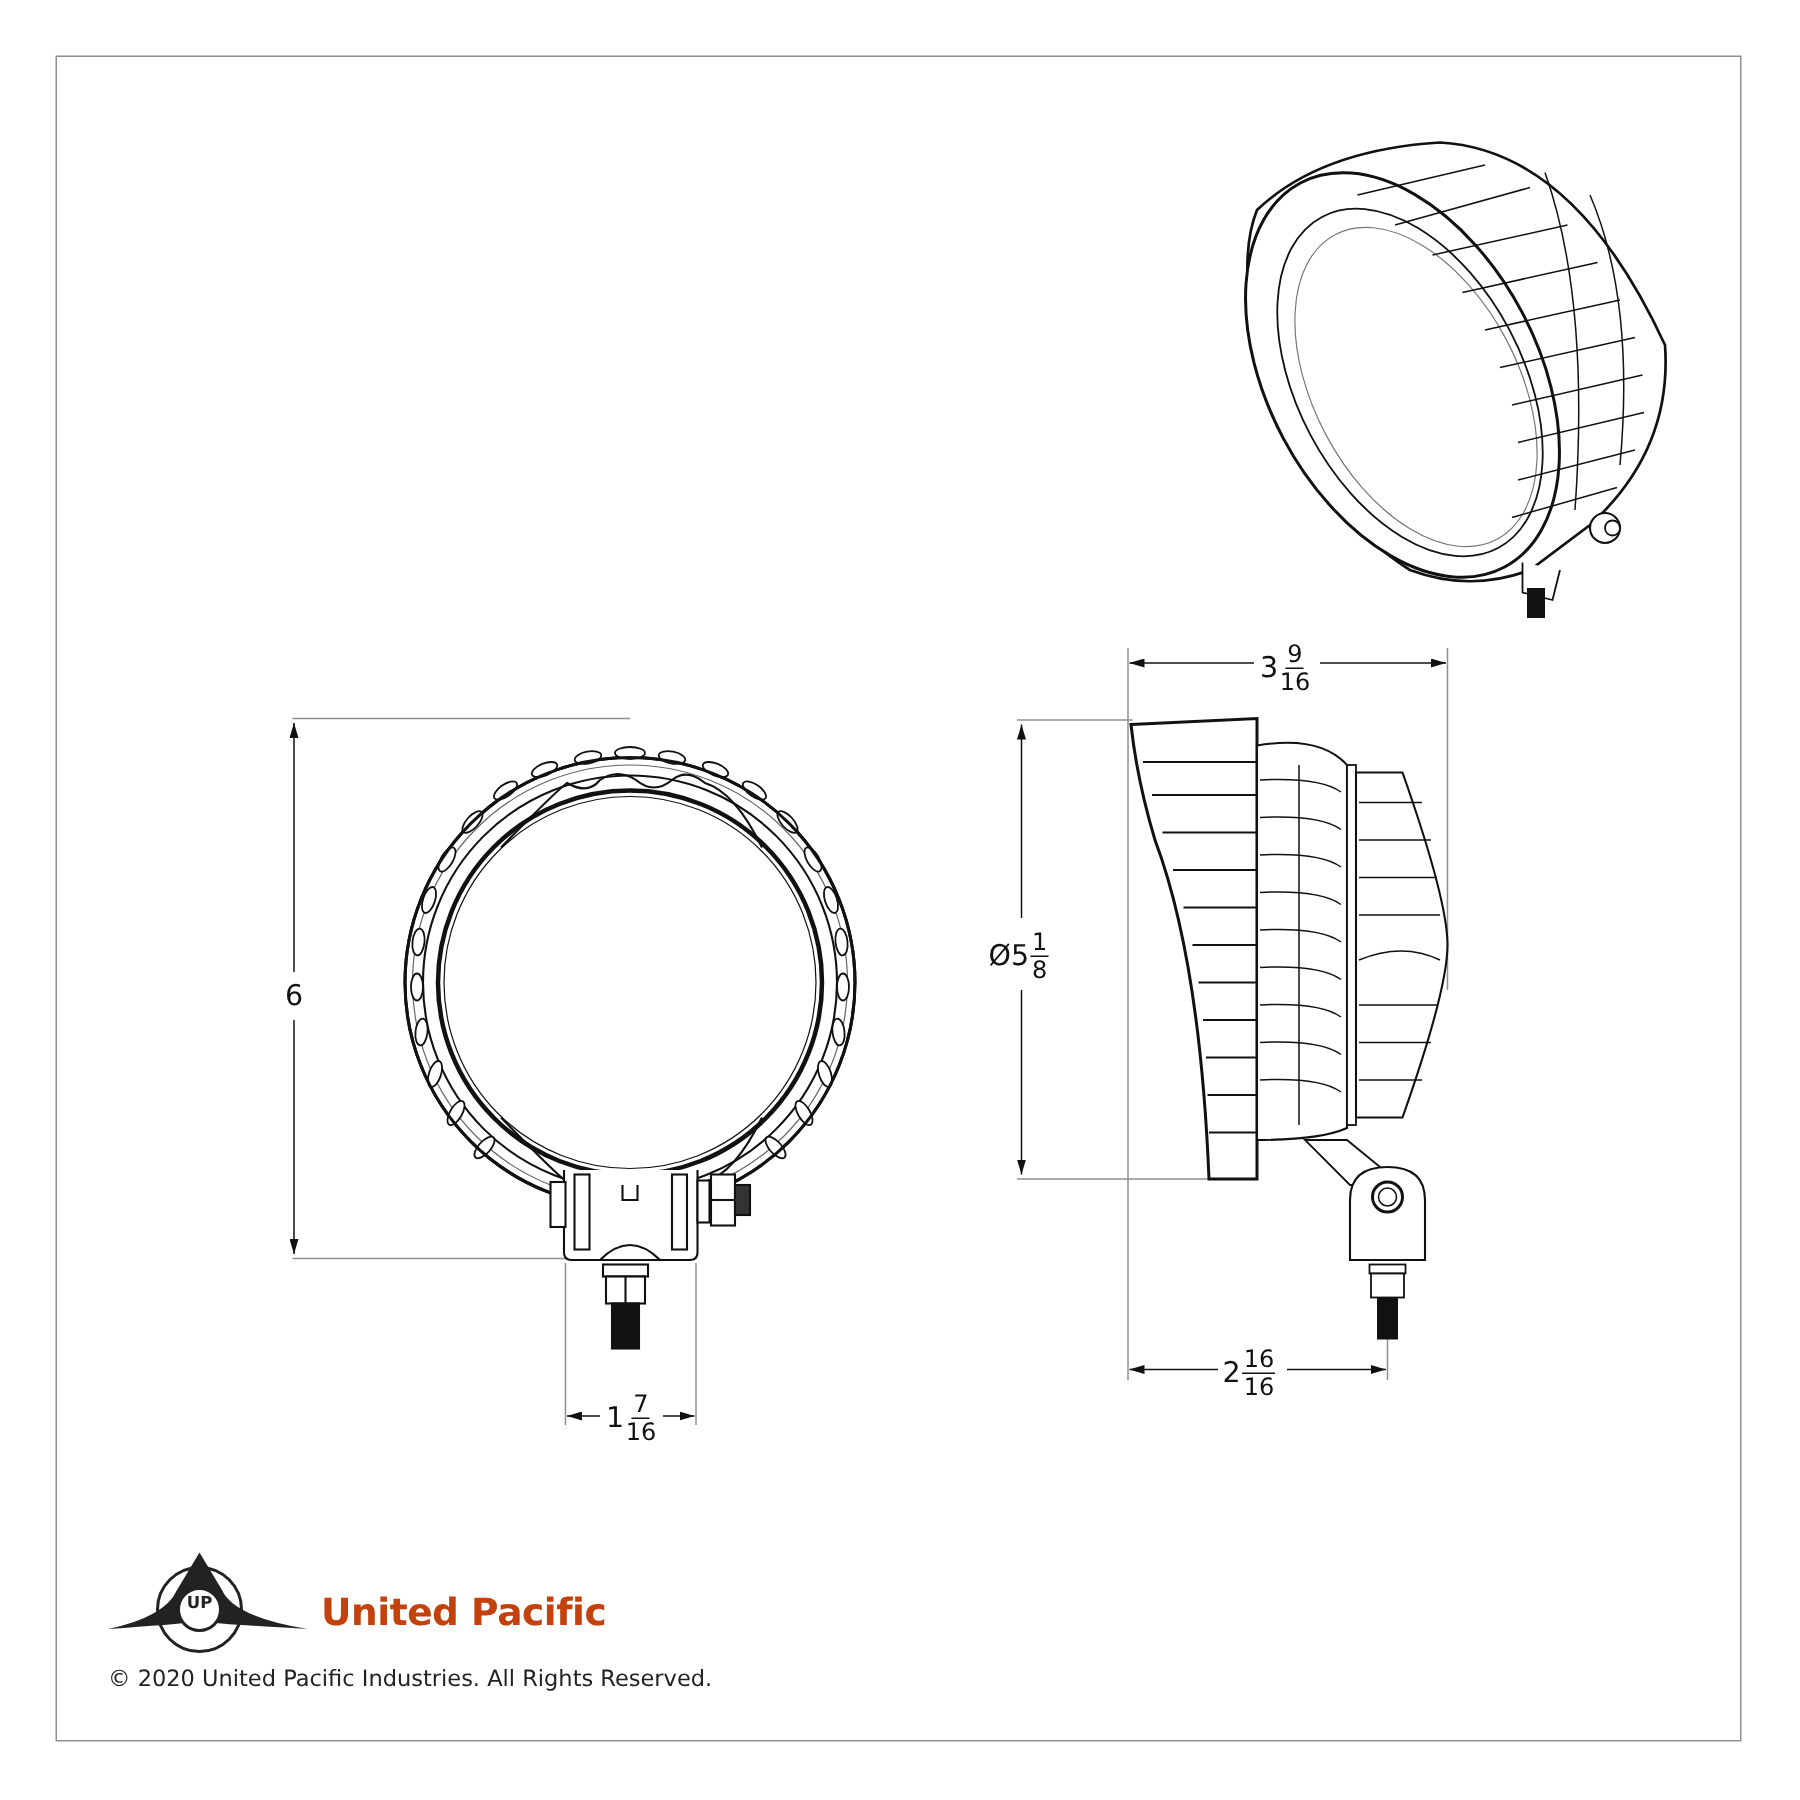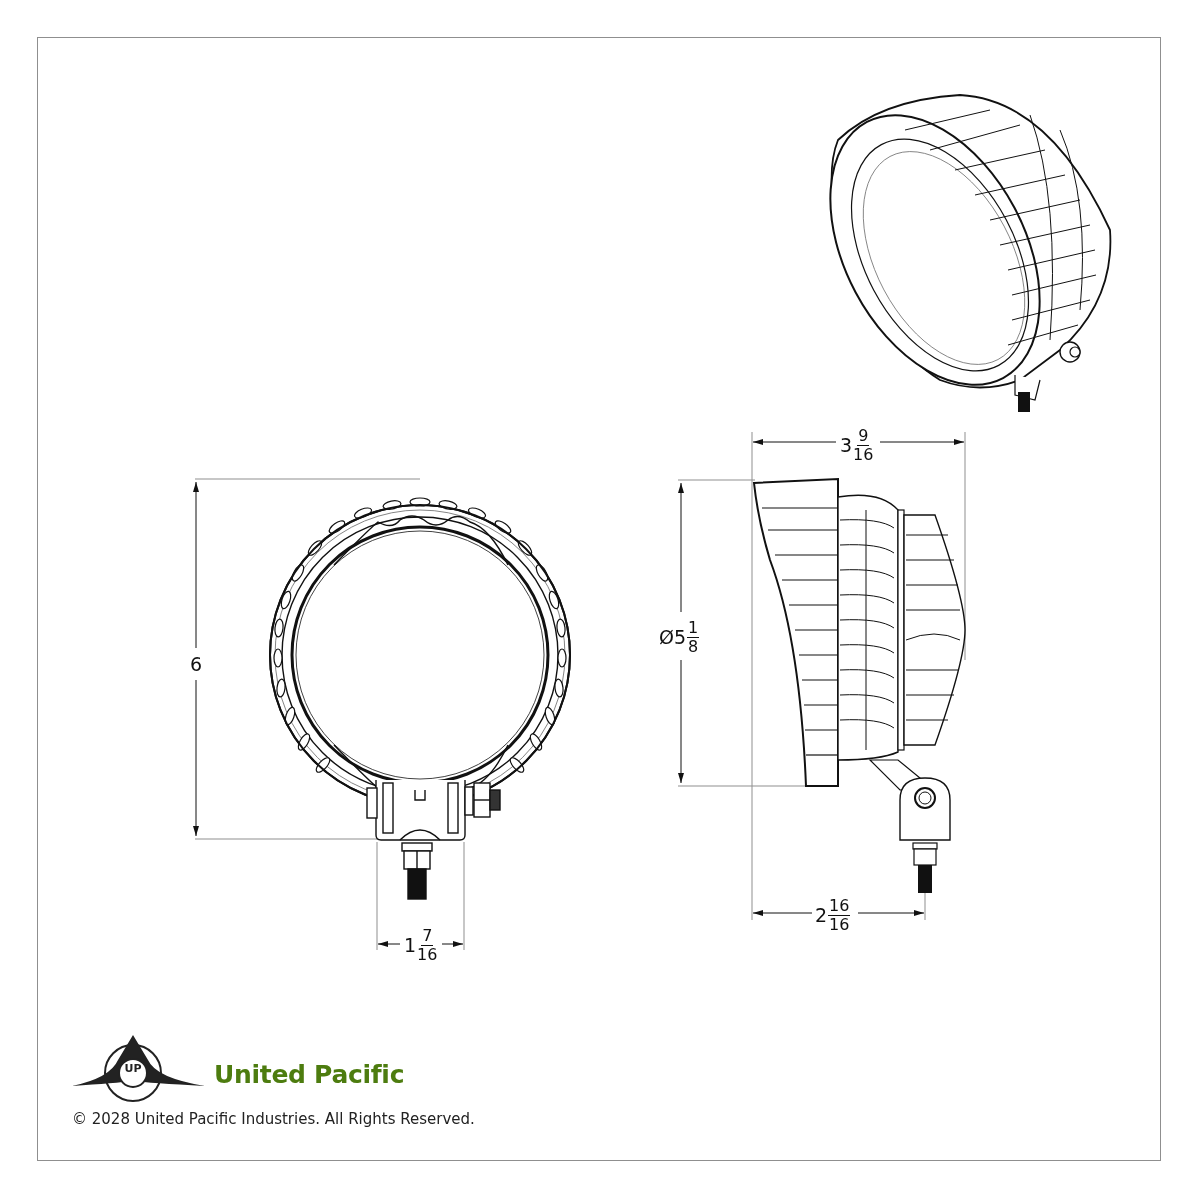--- a/index.html
+++ b/index.html
@@ -5,21 +5,21 @@
   html, body { margin:0; padding:0; background:#ffffff; }
   body { width:1200px; height:1200px; position:relative; overflow:hidden; font-family:"DejaVu Sans", sans-serif; }
   .frame { position:absolute; left:37px; top:37px; width:1124px; height:1124px; border:1.5px solid #8f8f8f; box-sizing:border-box; }
   svg.drawing { position:absolute; left:0; top:0; }
   .dim { position:absolute; color:#111; font-size:17px; line-height:1; display:flex; align-items:center; background:#fff; padding:0 2px; }
   .dim .whole { font-size:19px; }
   .frac { display:inline-flex; flex-direction:column; align-items:center; font-size:16px; margin-left:1px; }
   .frac .num { border-bottom:1.4px solid #111; padding:0 1px 1px 1px; line-height:1; }
   .frac .den { line-height:1; padding-top:1px; }
   .brand { position:absolute; left:72px; top:1045px; display:flex; align-items:center; }
-  .brand-name { font-family:"DejaVu Sans", sans-serif; font-size:25px; font-weight:bold; color:#4d7c0f; margin-left:6px; letter-spacing:-0.3px; }
+  .brand-name { font-family:"DejaVu Sans", sans-serif; font-size:25px; font-weight:bold; color:#c2410c; margin-left:6px; letter-spacing:-0.3px; }
   .copyright { position:absolute; left:72px; top:1110px; font-size:15px; color:#222; font-family:"DejaVu Sans", sans-serif; }
 </style>
 </head>
 <body>
 
 <div class="frame"></div>
 
 <svg class="drawing" width="1200" height="1200" viewBox="0 0 1200 1200">
   <defs>
     <marker id="arr" markerWidth="10" markerHeight="6" refX="10" refY="3" orient="auto-start-reverse" markerUnits="userSpaceOnUse">
@@ -226,13 +226,13 @@
   <span class="frac">
     <span class="num">16</span>
     <span class="den">16</span>
   </span>
 </div>
 
 <div class="brand" style="left:208px; top:1060px;">
   <span class="brand-name">United Pacific</span>
 </div>
 
-<div class="copyright">© 2028 United Pacific Industries. All Rights Reserved.</div>
+<div class="copyright">© 2020 United Pacific Industries. All Rights Reserved.</div>
 
 </body></html>

